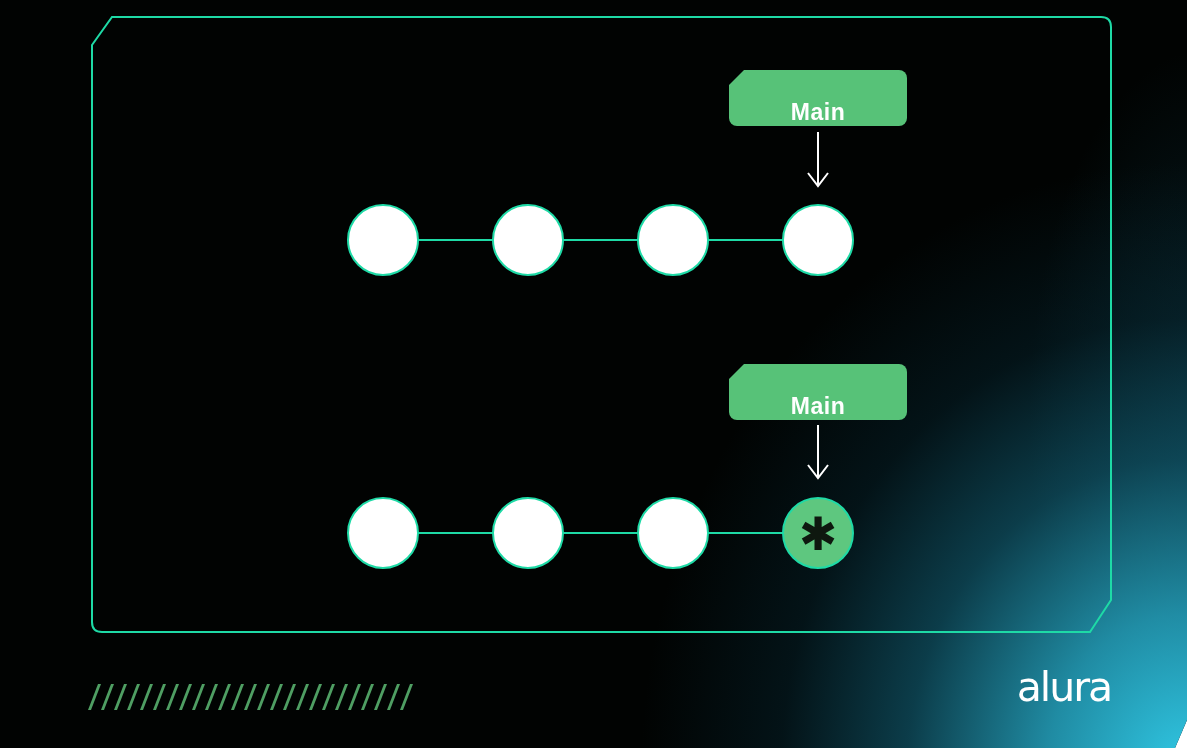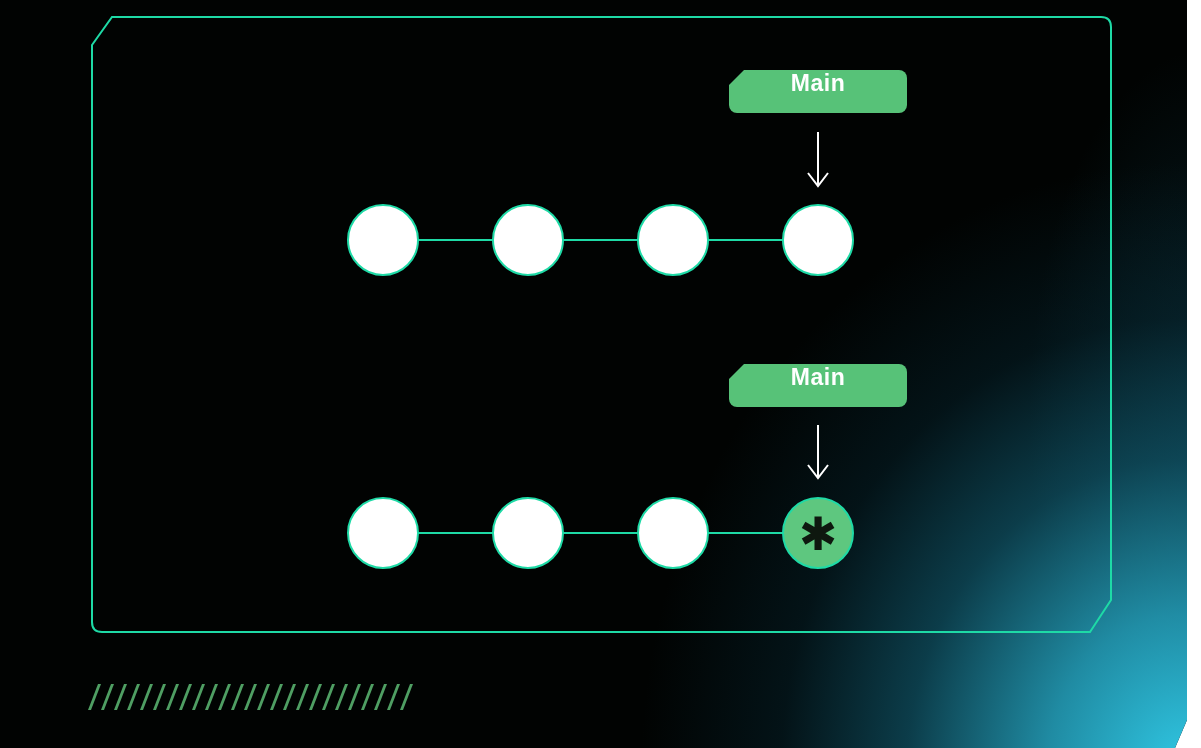--- a/index.html
+++ b/index.html
@@ -51,26 +51,26 @@
   .asterisk {
     font-family: "DejaVu Sans", sans-serif;
     font-size: 46px;
     line-height: 1;
     color: #0e180f;
     transform: translateY(1px);
   }
   
   .badge {
     position: absolute;
-    width: 178px; height: 43px;
+    width: 178px; height: 56px;
     background: #57c278;
     border-radius: 8px;
     clip-path: polygon(15px 0, 100% 0, 100% 100%, 0 100%, 0 15px);
     display: flex;
-    align-items: flex-start;
+    align-items: flex-end;
     justify-content: center;
     color: #ffffff;
     font-weight: bold;
     font-size: 23px;
     letter-spacing: 0.5px;
   }
   .arrow { position: absolute; }
   
   .hatch {
     position: absolute;
@@ -160,14 +160,15 @@
       <span class="hatch-line"></span>
       <span class="hatch-line"></span>
       <span class="hatch-line"></span>
       <span class="hatch-line"></span>
       <span class="hatch-line"></span>
       <span class="hatch-line"></span>
       <span class="hatch-line"></span>
       <span class="hatch-line"></span>
     </div>
 
+  <div class="logo">alura</div>
 
 </div>
 
 </body></html>

